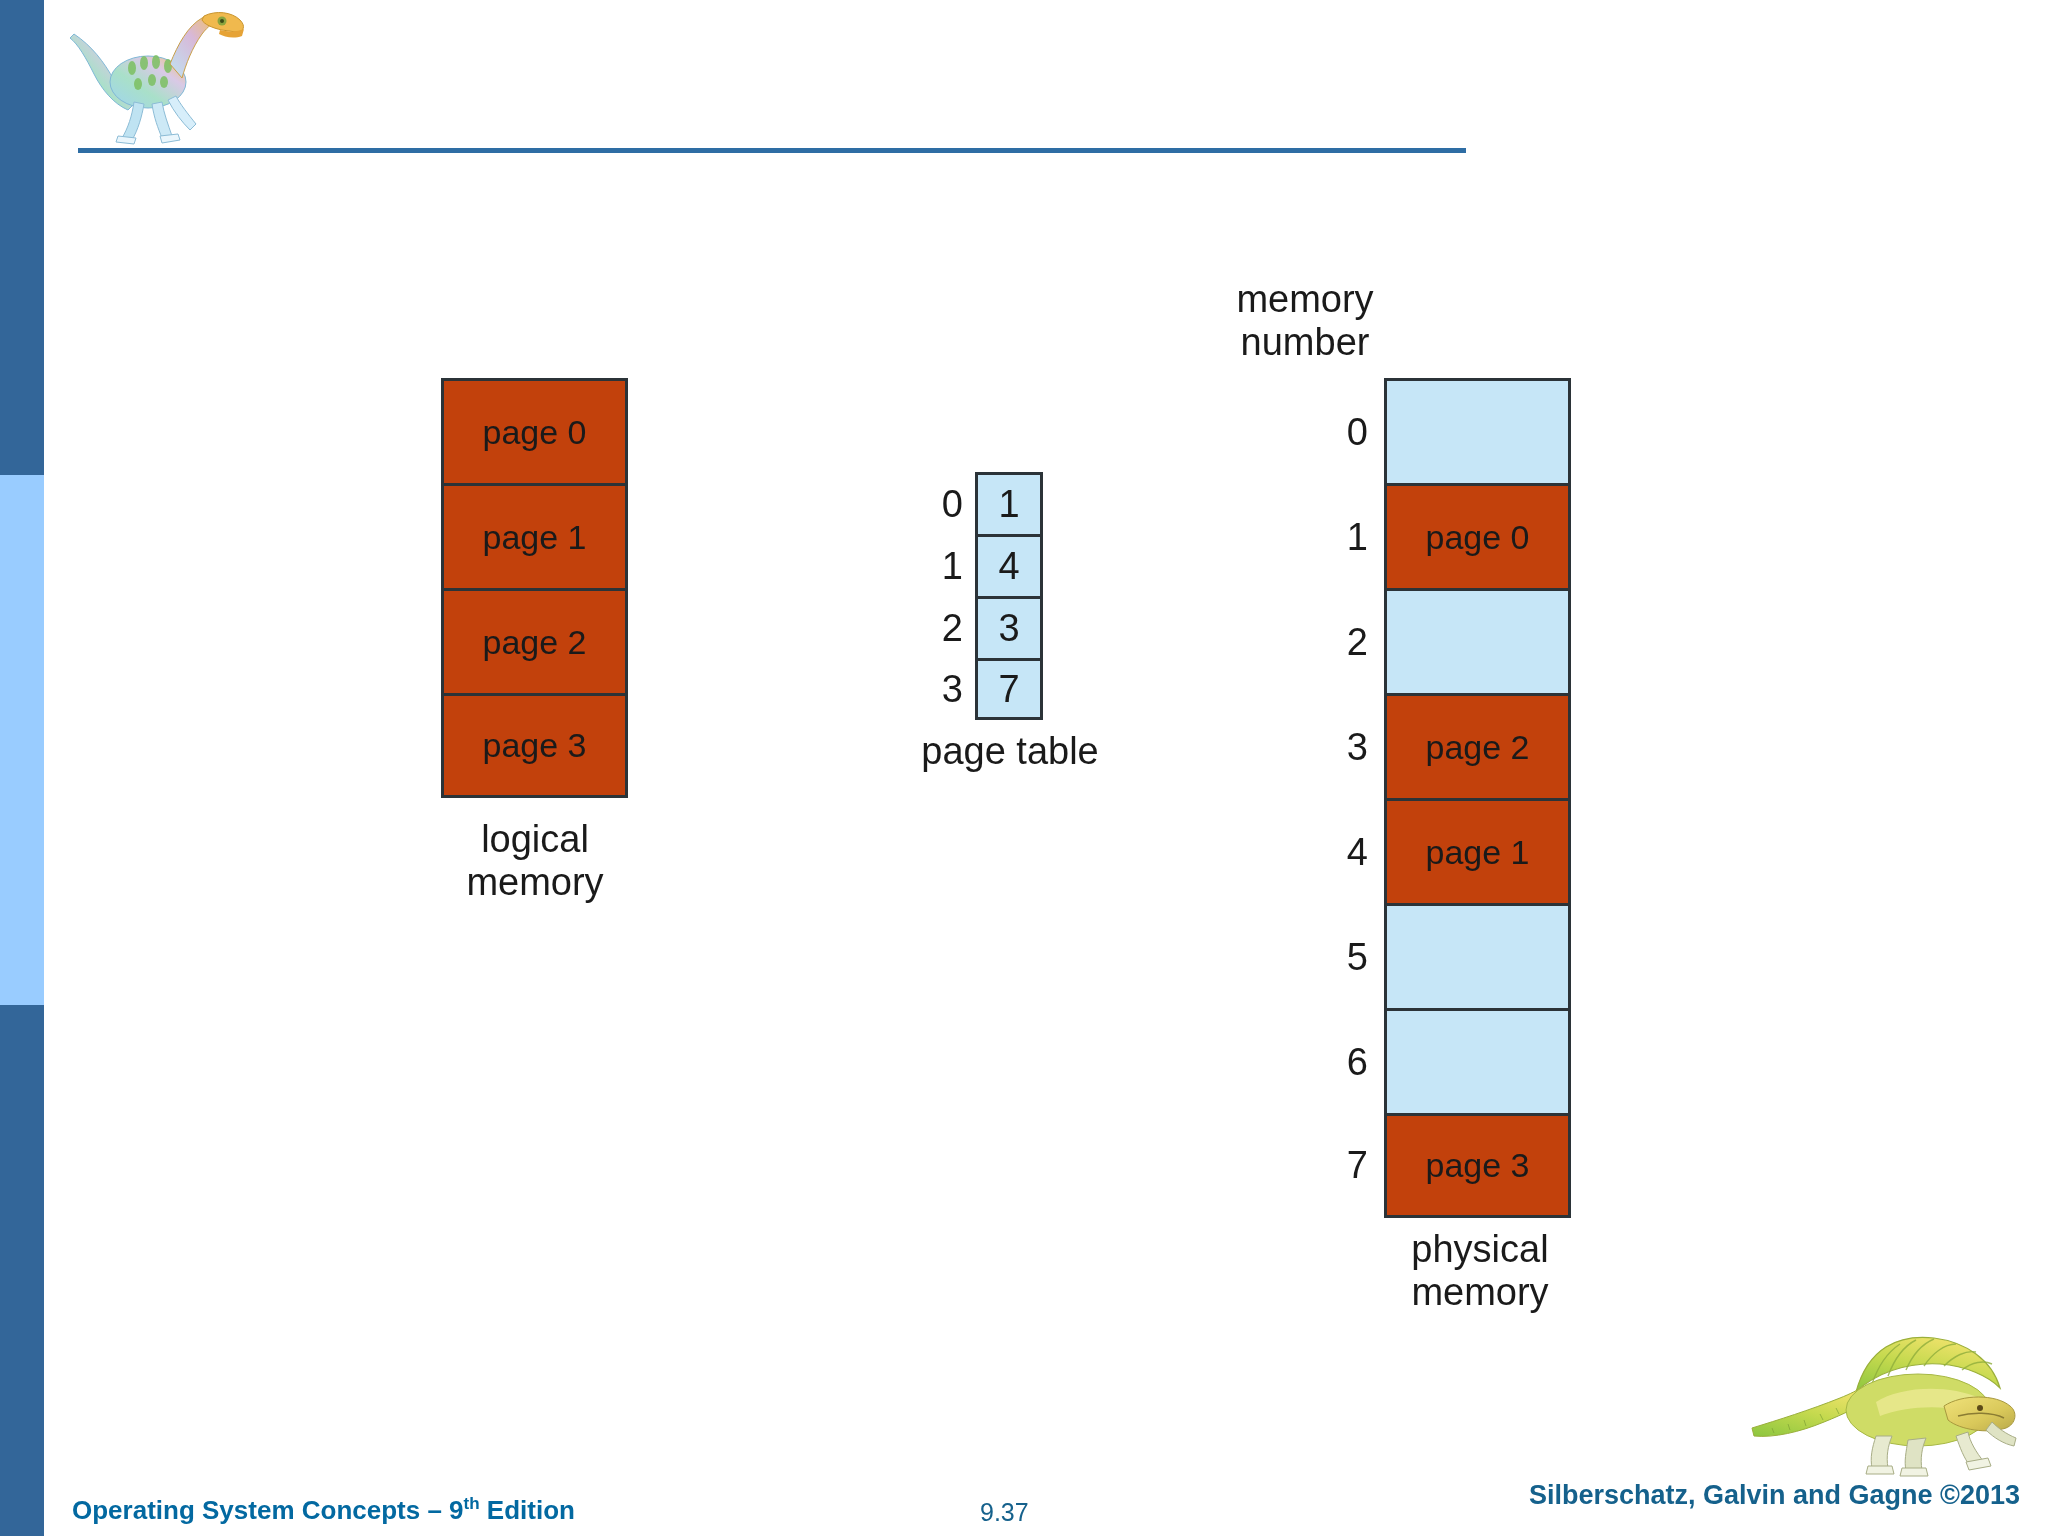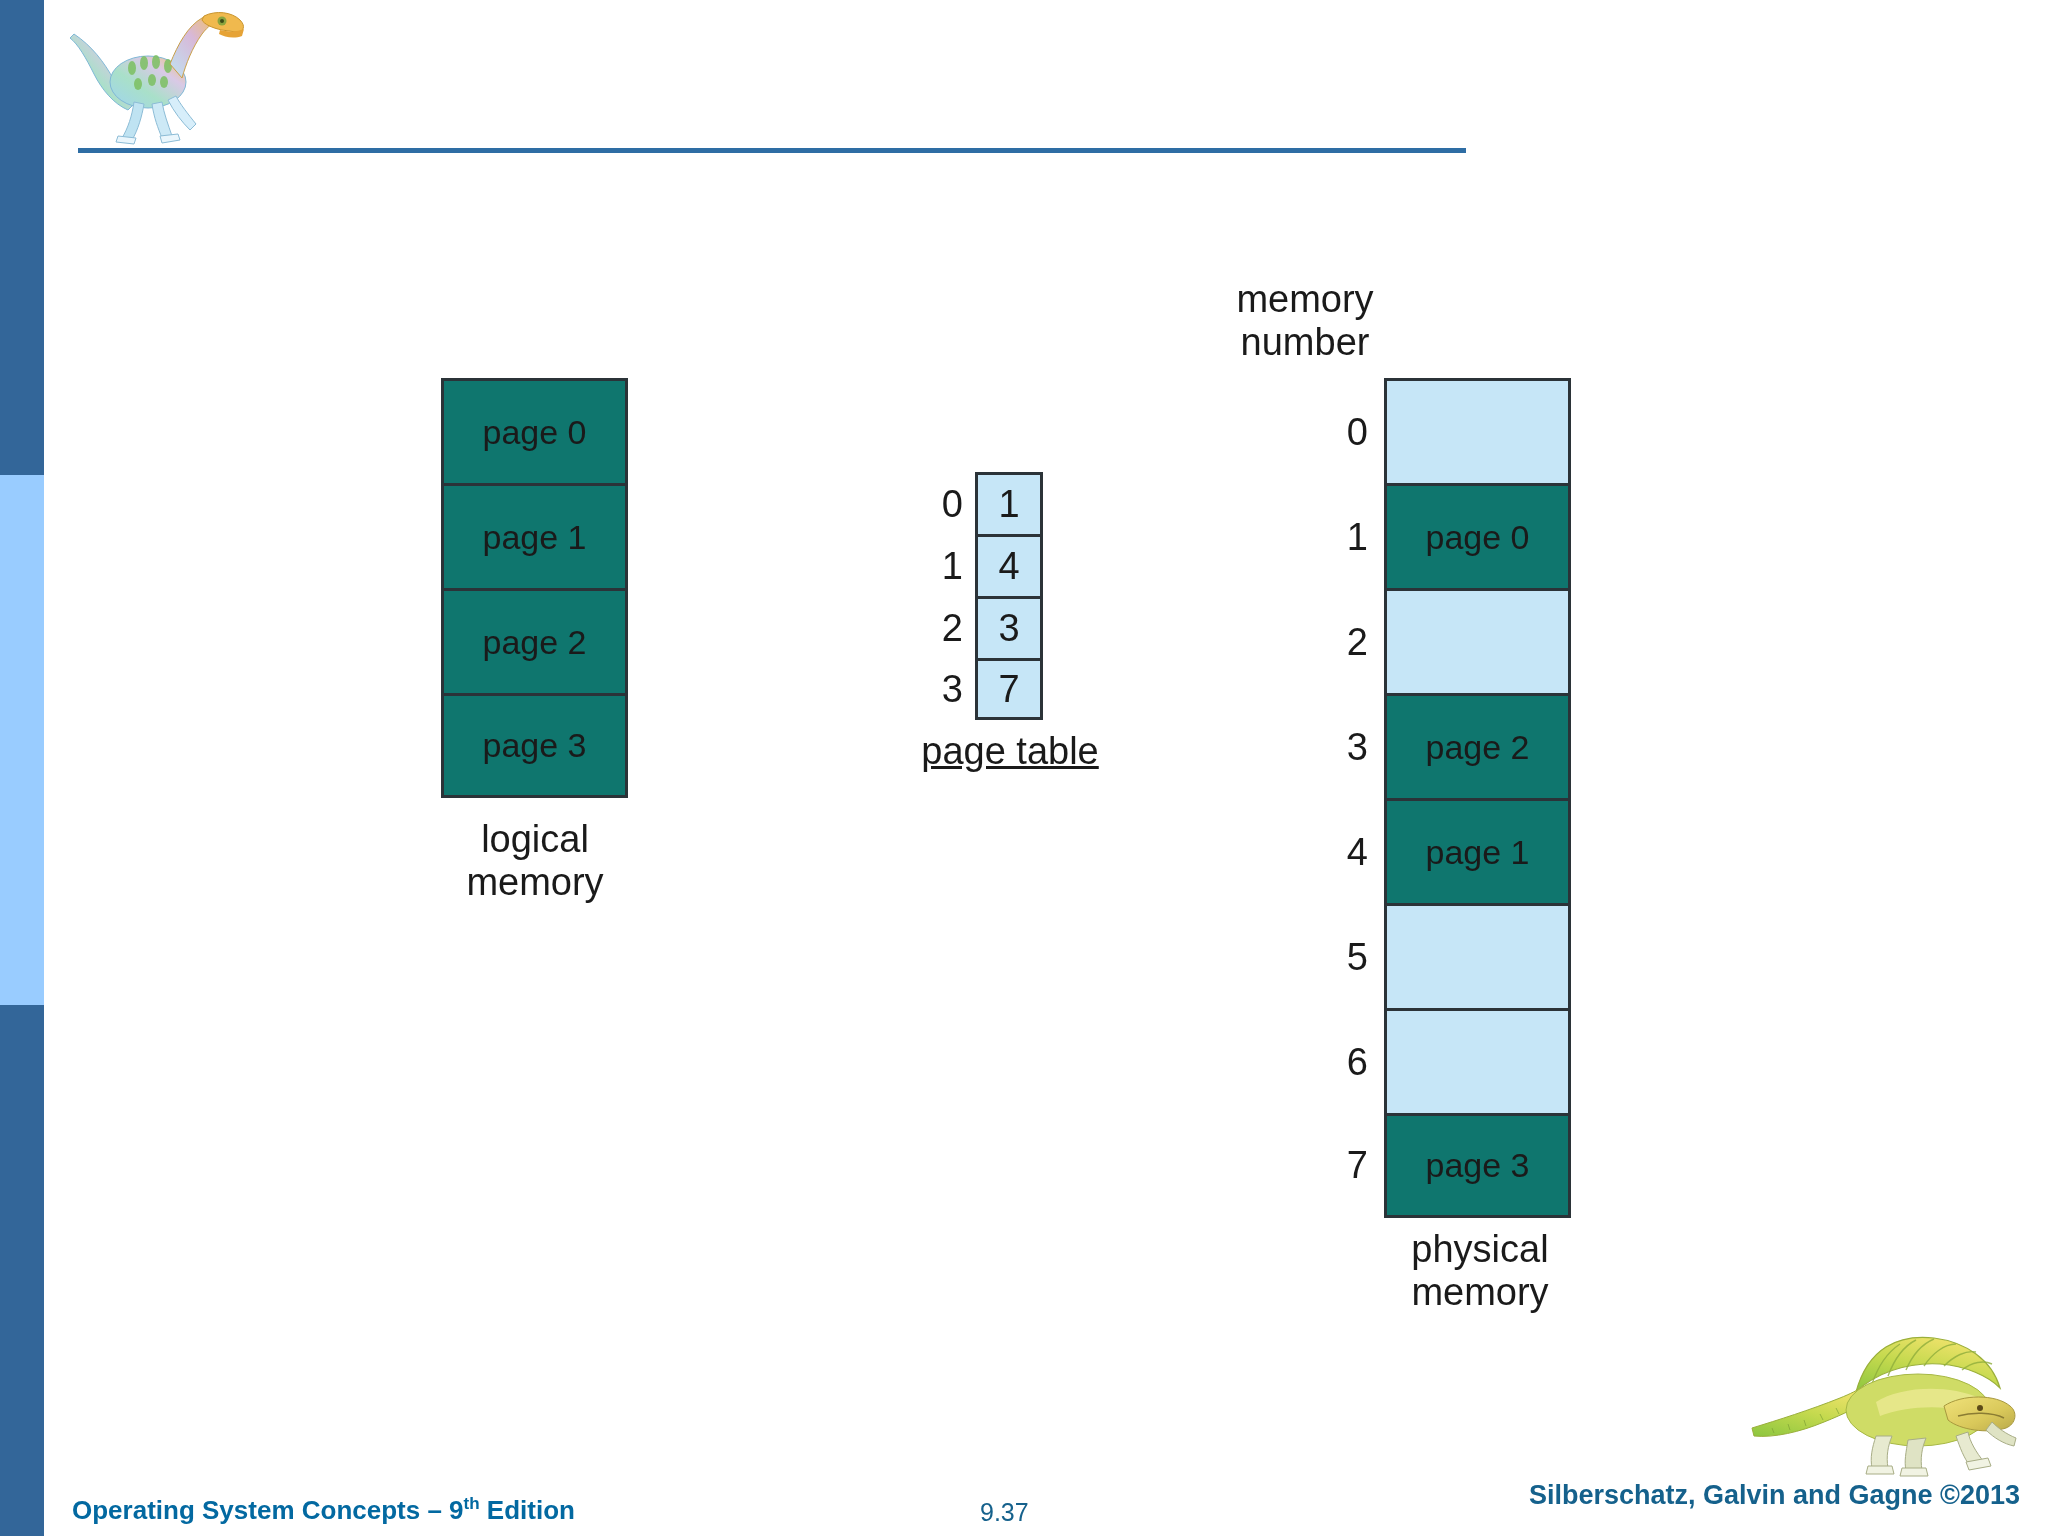--- a/index.html
+++ b/index.html
@@ -77,21 +77,21 @@
     border: 3px solid #2B3338;
     border-bottom-width: 0;
     display: flex;
     align-items: center;
     justify-content: center;
     font-size: 34px;
     color: #1a1a1a;
     font-family: "Liberation Sans", sans-serif;
   }
   .cell.last { border-bottom-width: 3px; }
-  .cell.gray { background: #0f766e; }
+  .cell.gray { background: #c2410c; }
   .cell.blue { background: #C6E6F7; }
 
   
   #logical-memory { left: 441px; top: 378px; width: 187px; }
   #logical-memory .cell { height: 105px; }
 
   
   #page-table-col { left: 975px; top: 472px; width: 68px; }
   #page-table-col .cell { height: 62px; font-size: 38px; }
   .pt-index {
@@ -117,21 +117,21 @@
 
   .caption {
     position: absolute;
     text-align: center;
     font-size: 38px;
     color: #1a1a1a;
     line-height: 1.12;
     white-space: pre-line;
   }
   #logical-caption  { left: 415px;  top: 818px;  width: 240px; }
-  #page-table-caption { left: 880px; top: 730px; width: 260px; text-decoration: underline; }
+  #page-table-caption { left: 880px; top: 730px; width: 260px; }
   #frame-number-caption { left: 1215px; top: 278px; width: 180px; }
   #physical-caption { left: 1360px; top: 1228px; width: 240px; }
 
   
   .footer-left {
     position: absolute;
     left: 72px;
     top: 1494px;
     font-size: 26px;
     font-weight: bold;

